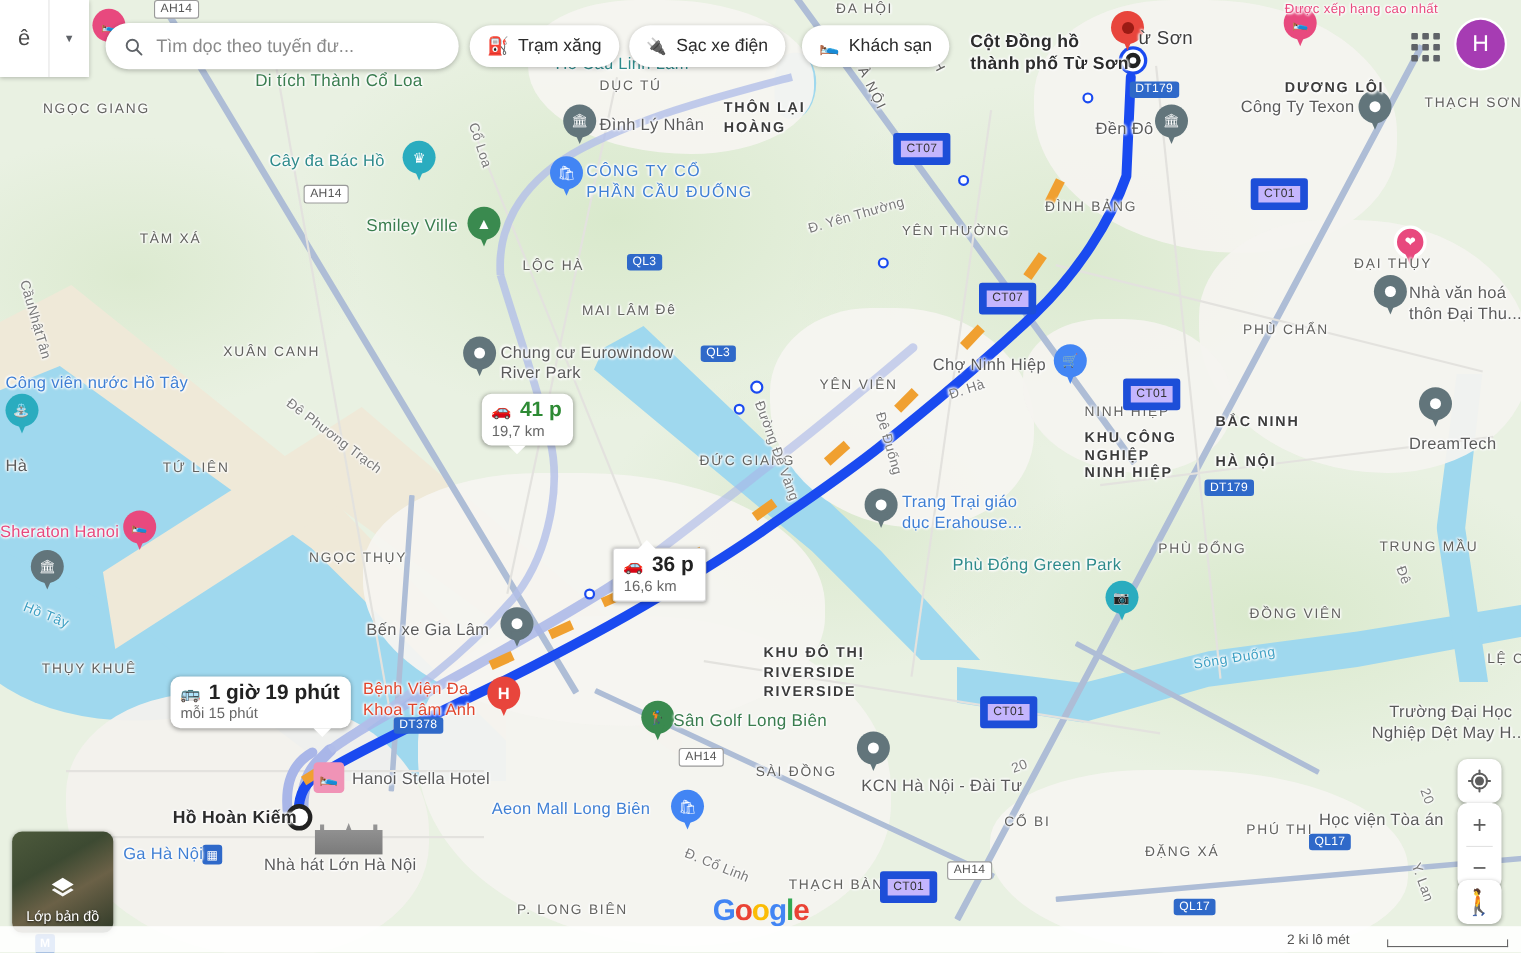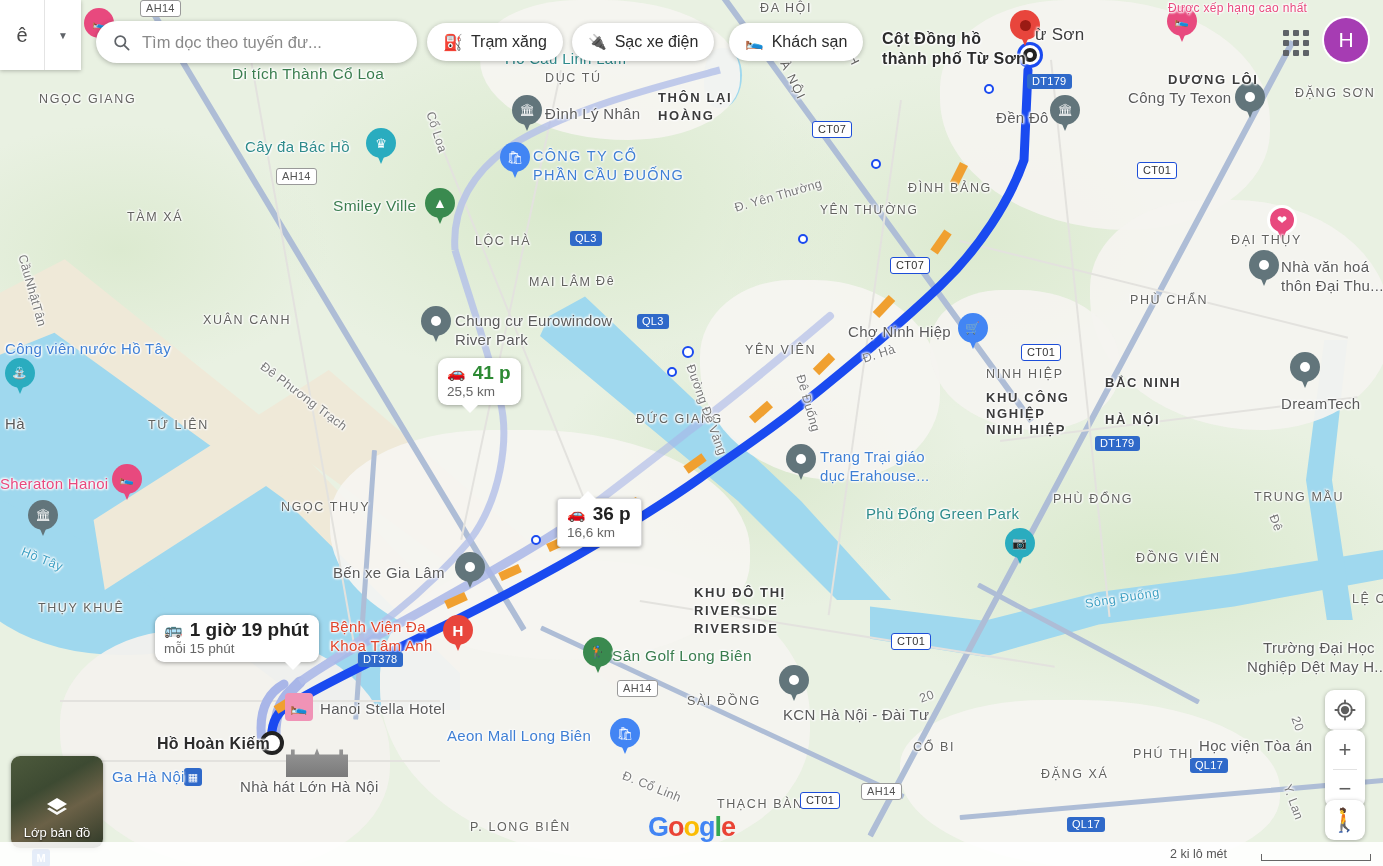--- a/index.html
+++ b/index.html
@@ -67,21 +67,21 @@
   .lbl-water { color:#3ea0c4; font-size:12.5px; letter-spacing:.6px; }
   .lbl-dark { color:#2c2c2c; font-weight:bold; font-size:16px;text-align:center; }
   .lbl-road { color:#7a7a7a; font-size:12.5px; }
   .lbl-sm { font-size:12px; }
 
   
   .shield {
     position:absolute; font-size:11px; padding:1px 5px; border-radius:3px;
     font-family:"Liberation Sans", sans-serif; letter-spacing:.3px; line-height:13px;
   }
-  .sh-yellow { background:#ffffff; color:#333; border:1px solid #1d4ed8; }
+  .sh-yellow { background:#c4b5fd; color:#333; border:7px solid #1d4ed8; }
   .sh-blue { background:#2f69c9; color:#fff; }
   .sh-white { background:#fff; color:#555; border:1px solid #999; }
 
   
   .pin { position:absolute; width:30px; height:40px; }
   .pin .head {
     width:30px; height:30px; border-radius:50% 50% 50% 50%;
     display:flex; align-items:center; justify-content:center;
     position:relative;
   }
@@ -480,30 +480,30 @@
         <div class="lbl lbl-caps" style="left: 38px; top: 601px;">THỤY KHUÊ</div>
         <div class="lbl lbl-caps" style="left: 281px; top: 500px;">NGỌC THỤY</div>
         <div class="lbl lbl-caps" style="left: 545px; top: 71px;">DỤC TÚ</div>
         <div class="lbl lbl-caps-b" style="left: 658px; top: 90px;">THÔN LẠI</div>
         <div class="lbl lbl-caps-b" style="left: 658px; top: 108px;">HOÀNG</div>
         <div class="lbl lbl-caps" style="left: 475px; top: 234px;">LỘC HÀ</div>
         <div class="lbl lbl-caps" style="left: 529px; top: 275px;">MAI LÂM</div>
         <div class="lbl lbl-caps" style="left: 596px; top: 274px;">Đê</div>
         <div class="lbl lbl-caps" style="left: 745px; top: 343px;">YÊN VIÊN</div>
         <div class="lbl lbl-caps" style="left: 636px; top: 412px;">ĐỨC GIANG</div>
-        <div class="lbl lbl-caps" style="left: 908px; top: 181px; text-align: center;">ĐÌNH BẢNG</div>
+        <div class="lbl lbl-caps" style="left: 950px; top: 181px; text-align: center;">ĐÌNH BẢNG</div>
         <div class="lbl lbl-caps" style="left: 986px; top: 367px;">NINH HIỆP</div>
         <div class="lbl lbl-caps-b" style="left: 986px; top: 390px;">KHU CÔNG</div>
         <div class="lbl lbl-caps-b" style="left: 986px; top: 406px;">NGHIỆP</div>
         <div class="lbl lbl-caps-b" style="left: 986px; top: 422px;">NINH HIỆP</div>
         <div class="lbl lbl-caps" style="left: 1130px; top: 293px;">PHÙ CHẨN</div>
         <div class="lbl lbl-caps" style="left: 1231px; top: 233px;">ĐẠI THỤY</div>
         <div class="lbl lbl-caps-b" style="left: 1105px; top: 375px;">BẮC NINH</div>
         <div class="lbl lbl-caps-b" style="left: 1105px; top: 412px;">HÀ NỘI</div>
-        <div class="lbl lbl-caps" style="left: 1295px; top: 86px;">ĐẶNG SƠN</div>
+        <div class="lbl lbl-caps" style="left: 1295px; top: 86px;">THẠCH SƠN</div>
         <div class="lbl lbl-caps-b" style="left: 1168px; top: 72px;">DƯƠNG LÔI</div>
         <div class="lbl lbl-caps-b" style="left: 694px; top: 585px;">KHU ĐÔ THỊ</div>
         <div class="lbl lbl-caps-b" style="left: 694px; top: 603px;">RIVERSIDE</div>
         <div class="lbl lbl-caps-b" style="left: 694px; top: 621px;">RIVERSIDE</div>
         <div class="lbl lbl-caps" style="left: 687px; top: 694px;">SÀI ĐỒNG</div>
         <div class="lbl lbl-caps" style="left: 913px; top: 740px;">CỔ BI</div>
         <div class="lbl lbl-caps" style="left: 1041px; top: 767px;">ĐẶNG XÁ</div>
         <div class="lbl lbl-caps" style="left: 1133px; top: 747px;">PHÚ THỊ</div>
         <div class="lbl lbl-caps" style="left: 717px; top: 797px;">THẠCH BÀN</div>
         <div class="lbl lbl-caps" style="left: 470px; top: 820px;">P. LONG BIÊN</div>
@@ -556,21 +556,21 @@
 
     <div class="lbl lbl-dark" style="left:882px;top:30px;font-size:16px;">Cột Đồng hồ</div>
     <div class="lbl lbl-dark" style="left:882px;top:50px;font-size:16px;">thành phố Từ Sơn</div>
     <div class="lbl" style="left:1035px;top:25px;font-size:17px;color:#3c3c3c;">ừ Sơn</div>
 
     <div class="badge rounded" style="left:438px;top:358px;">
       <div class="top">
         <span style="font-size:15px;color:#444;">🚗</span>
         <span class="time green">41 p</span>
       </div>
-      <div class="dist">25,5 km</div>
+      <div class="dist">19,7 km</div>
       <div class="tip" style="left:24px;bottom:-8px;border-top:8px solid #fff;"></div>
     </div>
 
     <div class="badge" style="left:557px;top:498px;border:1px solid #d9d9d9;">
       <div class="top">
         <span style="font-size:15px;color:#444;">🚗</span>
         <span class="time">36 p</span>
       </div>
       <div class="dist">16,6 km</div>
       <div class="tip" style="left:22px;top:-8px;border-bottom:8px solid #fff;"></div>

